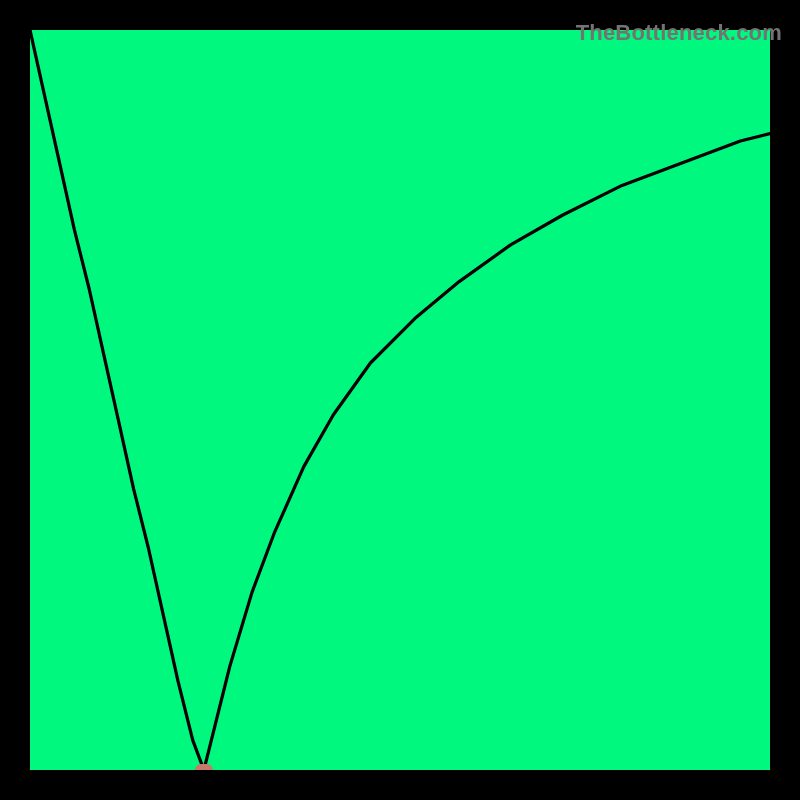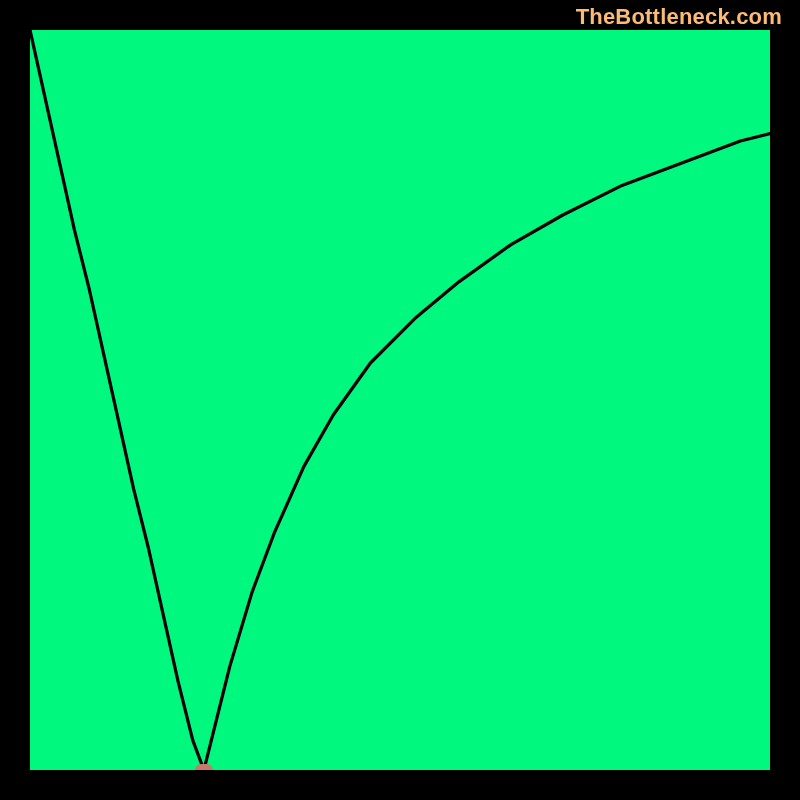--- a/index.html
+++ b/index.html
@@ -12,23 +12,23 @@
     font-family: Arial, Helvetica, sans-serif;
   }
   .frame {
     width: 800px;
     height: 800px;
     background: #000;
     position: relative;
   }
   .watermark {
     position: absolute;
-    top: 4px;
+    top: 20px;
     right: 18px;
-    color: #fdba74;
+    color: #737373;
     font-size: 22px;
     font-weight: 600;
     letter-spacing: 0.2px;
     z-index: 3;
   }
   .plot {
     position: absolute;
     left: 30px;
     top: 30px;
     width: 740px;

